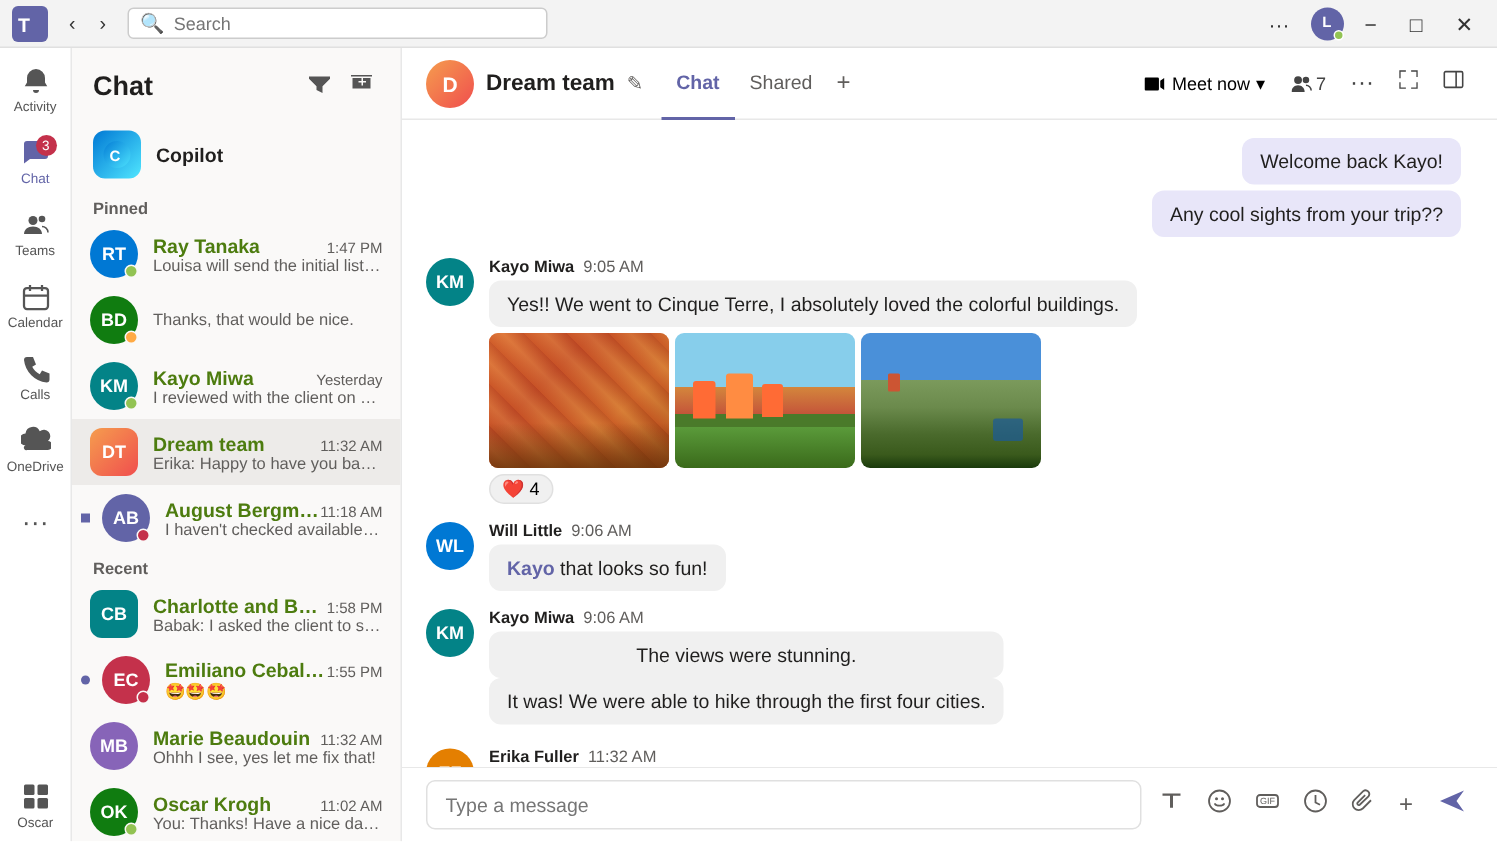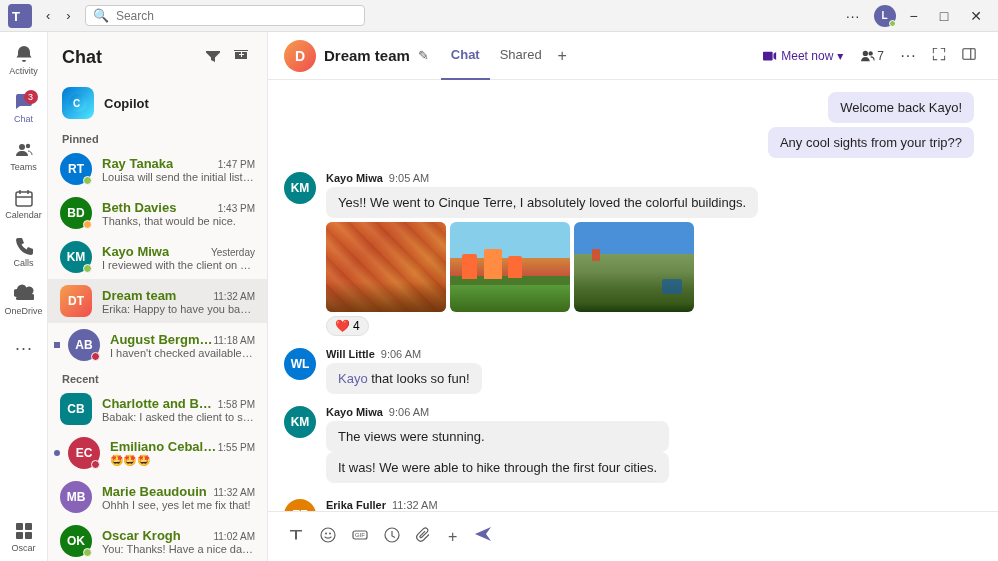--- a/index.html
+++ b/index.html
@@ -90,39 +90,39 @@
     .chat-header { display: flex; align-items: center; padding: 0 16px; height: 48px; border-bottom: 1px solid #e8e8e8; flex-shrink: 0; gap: 8px; }
     .group-avatar { width: 32px; height: 32px; border-radius: 50%; background: linear-gradient(135deg, #f59d4e, #f04e4e); display: flex; align-items: center; justify-content: center; color: white; font-size: 14px; font-weight: bold; flex-shrink: 0; }
     .chat-header-name { font-size: 15px; font-weight: 700; color: #201f1e; }
     .edit-icon { color: #605e5c; font-size: 13px; cursor: pointer; }
     .header-tabs { display: flex; gap: 0; margin-left: 4px; }
     .header-tab { padding: 0 10px; height: 48px; display: flex; align-items: center; font-size: 13px; color: #605e5c; cursor: pointer; border-bottom: 2px solid transparent; }
     .header-tab.active { color: #6264a7; border-bottom: 2px solid #6264a7; font-weight: 600; }
     .header-tab-add { color: #605e5c; cursor: pointer; font-size: 16px; padding: 0 6px; height: 48px; display: flex; align-items: center; }
     .header-spacer { flex: 1; }
     .header-actions { display: flex; align-items: center; gap: 4px; }
-    .meet-btn { display: flex; align-items: center; gap: 4px; background: none; border: none; cursor: pointer; font-size: 12px; color: #4c1d95; padding: 4px 8px; border-radius: 4px; font-family: inherit; }
+    .meet-btn { display: flex; align-items: center; gap: 4px; background: none; border: none; cursor: pointer; font-size: 12px; color: #000000; padding: 4px 8px; border-radius: 4px; font-family: inherit; }
     .participants-btn { display: flex; align-items: center; gap: 2px; background: none; border: none; cursor: pointer; font-size: 12px; color: #444; padding: 4px 6px; border-radius: 4px; font-family: inherit; }
     .more-btn { background: none; border: none; cursor: pointer; color: #444; font-size: 16px; padding: 4px 6px; border-radius: 4px; }
     .header-icon-btn { background: none; border: none; cursor: pointer; color: #444; padding: 4px 6px; border-radius: 4px; font-size: 16px; }
 
     
     .messages-area { flex: 1; overflow-y: auto; padding: 12px 16px; background: #fff; }
 
     .msg-group { display: flex; gap: 10px; margin-bottom: 12px; align-items: flex-start; }
     .msg-avatar { width: 32px; height: 32px; border-radius: 50%; flex-shrink: 0; display: flex; align-items: center; justify-content: center; color: white; font-size: 12px; font-weight: bold; }
     .msg-content { max-width: 70%; }
     .msg-meta { font-size: 11px; color: #605e5c; margin-bottom: 3px; display: flex; align-items: baseline; gap: 6px; }
     .msg-sender { font-weight: 600; color: #201f1e; }
-    .msg-bubble { background: #f0f0f0; border-radius: 8px; padding: 8px 12px; font-size: 13px; color: #201f1e; display: inline-block; max-width: 100%; }
+    .msg-bubble { background: #f0f0f0; border-radius: 8px; padding: 8px 12px; font-size: 13px; color: #201f1e; display: inline-block; max-width: 100%; text-align: center; }
     .msg-images { display: flex; gap: 4px; margin-top: 4px; }
     .msg-image-placeholder { width: 120px; height: 90px; border-radius: 6px; }
     .reaction-bar { display: flex; align-items: center; gap: 4px; margin-top: 4px; }
     .reaction { background: #f0f0f0; border: 1px solid #e0e0e0; border-radius: 12px; padding: 2px 8px; font-size: 12px; cursor: pointer; display: flex; align-items: center; gap: 3px; }
-    .mention { color: #6264a7; font-weight: 400; margin-top: 28px; }
+    .mention { color: #6264a7; font-weight: 700; margin-top: 28px; }
 
     
     .sent-msg-block { display: flex; flex-direction: column; align-items: flex-end; margin-bottom: 10px; padding-right: 8px; }
     .sent-bubble { background: #e8e6f9; border-radius: 8px; padding: 8px 12px; font-size: 13px; color: #201f1e; max-width: 50%; margin-bottom: 4px; }
 
     
     .msg-input-area { border-top: 1px solid #e8e8e8; padding: 8px 16px; display: flex; align-items: center; gap: 8px; background: #fff; flex-shrink: 0; }
     .msg-input { flex: 1; border: 1px solid #e0e0e0; border-radius: 6px; padding: 8px 12px; font-size: 13px; color: #605e5c; outline: none; font-family: inherit; background: #fff; }
     .input-action-btn { background: none; border: none; cursor: pointer; color: #605e5c; font-size: 16px; padding: 4px; border-radius: 4px; }
     .send-btn { background: none; border: none; cursor: pointer; color: #6264a7; font-size: 18px; padding: 4px; }
@@ -268,24 +268,20 @@
             <span class="chat-name">Ray Tanaka</span>
             <span class="chat-time">1:47 PM</span>
           </div>
           <div class="chat-preview">Louisa will send the initial list of...</div>
         </div>
       </div>
 
       <div class="chat-item">
         <div class="chat-avatar" style="background:#107c10;">BD<div class="presence away"></div></div>
         <div class="chat-info">
-          <div class="chat-name-row">
-            <span class="chat-name">Beth Davies</span>
-            <span class="chat-time">1:43 PM</span>
-          </div>
           <div class="chat-preview">Thanks, that would be nice.</div>
         </div>
       </div>
 
       <div class="chat-item">
         <div class="chat-avatar" style="background:#038387;">KM<div class="presence online"></div></div>
         <div class="chat-info">
           <div class="chat-name-row">
             <span class="chat-name">Kayo Miwa</span>
             <span class="chat-time">Yesterday</span>
@@ -490,20 +486,21 @@
           <div class="msg-meta">
             <span class="msg-sender">Erika Fuller</span>
             <span>11:32 AM</span>
           </div>
 
         </div>
       </div>
     </div>
 
     <div class="msg-input-area">
+      <input class="msg-input" type="text" placeholder="Type a message" style="">
       <button class="input-action-btn" title="Format">
         <svg width="16" height="16" viewBox="0 0 16 16" fill="currentColor">
           <path d="M2 3h12v1.5H9v8H7V4.5H2V3z"></path>
         </svg>
       </button>
       <button class="input-action-btn" title="Emoji">
         <svg width="16" height="16" viewBox="0 0 16 16" fill="currentColor">
           <circle cx="8" cy="8" r="7" fill="none" stroke="currentColor" stroke-width="1.2"></circle>
           <circle cx="6" cy="6.5" r="1"></circle>
             <circle cx="10" cy="6.5" r="1"></circle>

